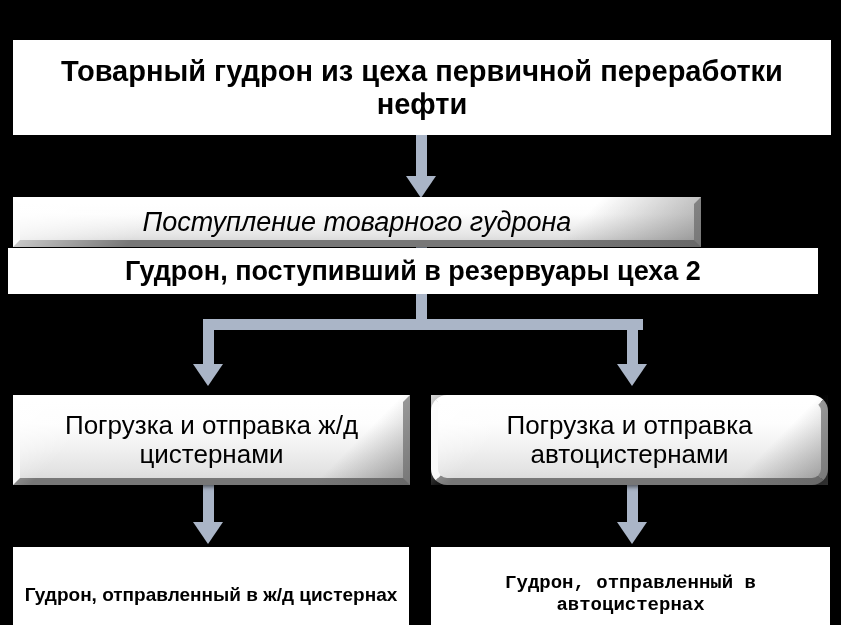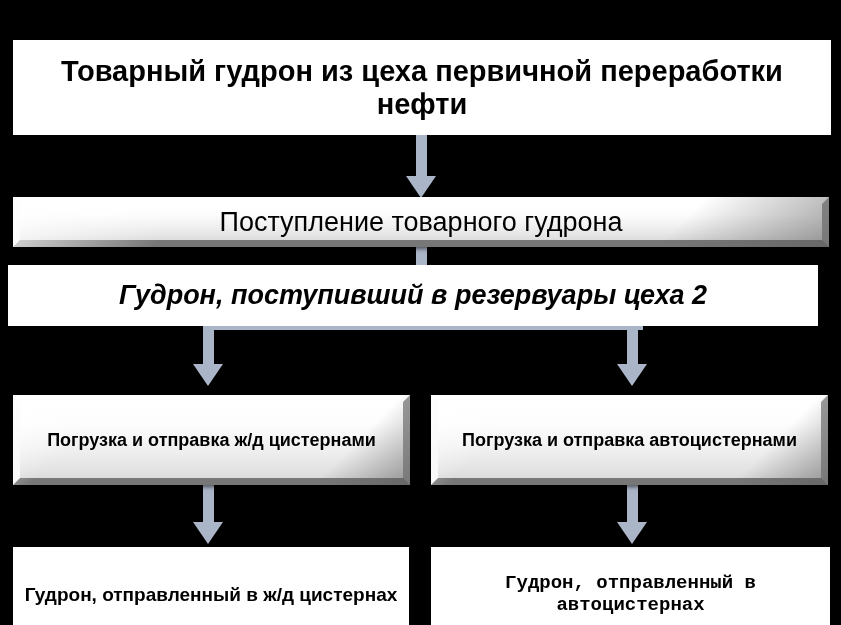--- a/index.html
+++ b/index.html
@@ -56,21 +56,21 @@
       linear-gradient(315deg, rgba(90,90,90,0.55) 0%, rgba(90,90,90,0) 20%);
   }
   .bevel .label { position: relative; z-index: 2; }
 
   .label { display: block; padding: 0 6px; }
 
   
   .t-top     { font-size: 29px; font-weight: 700; }
   .t-process { font-size: 27px; font-weight: 400; }
   .t-data    { font-size: 27px; font-weight: 700; }
-  .t-proc2   { font-size: 18px; font-weight: 700; }
+  .t-proc2   { font-size: 26px; font-weight: 400; }
   .t-out     { font-size: 19px; font-weight: 700; }
 
   
   .conn {
     position: absolute;
     background: #aab5c7;
     z-index: 2;
   }
   .conn.behind { z-index: 1; }
   .arrowhead {
@@ -104,33 +104,33 @@
   <div class="conn" style="left:203px; top:452px; width:11px; height:42px;"></div>
   <div class="arrowhead" style="left:193px; top:490px;"></div>
 
   <div class="conn" style="left:627px; top:452px; width:11px; height:42px;"></div>
   <div class="arrowhead" style="left:617px; top:490px;"></div>
 
   <div class="node flat" style="left:13px; top:8px; width:818px; height:95px;">
     <span class="label t-top">Товарный гудрон из цеха первичной переработки нефти</span>
   </div>
 
-  <div class="node bevel" style="left:13px; top:165px; width:816px; height:50px;">
+  <div class="node bevel" style="left:13px; top:165px; width:688px; height:50px;font-style:italic;">
     <span class="label t-process">Поступление товарного гудрона</span>
   </div>
 
-  <div class="node flat" style="left:8px; top:233px; width:810px; height:61px;font-style:italic;">
+  <div class="node flat" style="left:8px; top:216px; width:810px; height:46px;">
     <span class="label t-data">Гудрон, поступивший в резервуары цеха 2</span>
   </div>
 
   <div class="node bevel" style="left:13px; top:363px; width:397px; height:90px;">
     <span class="label t-proc2">Погрузка и отправка ж/д цистернами</span>
   </div>
 
-  <div class="node bevel" style="left:431px; top:363px; width:397px; height:90px;">
+  <div class="node bevel" style="left:431px; top:363px; width:397px; height:90px;border-radius:16px;">
     <span class="label t-proc2">Погрузка и отправка автоцистернами</span>
   </div>
 
   <div class="node flat" style="left:13px; top:515px; width:396px; height:95px;">
     <span class="label t-out">Гудрон, отправленный в ж/д цистернах</span>
   </div>
 
   <div class="node flat" style="left:431px; top:515px; width:399px; height:95px;font-family:Liberation Mono, monospace;">
     <span class="label t-out">Гудрон, отправленный в автоцистернах</span>
   </div>

